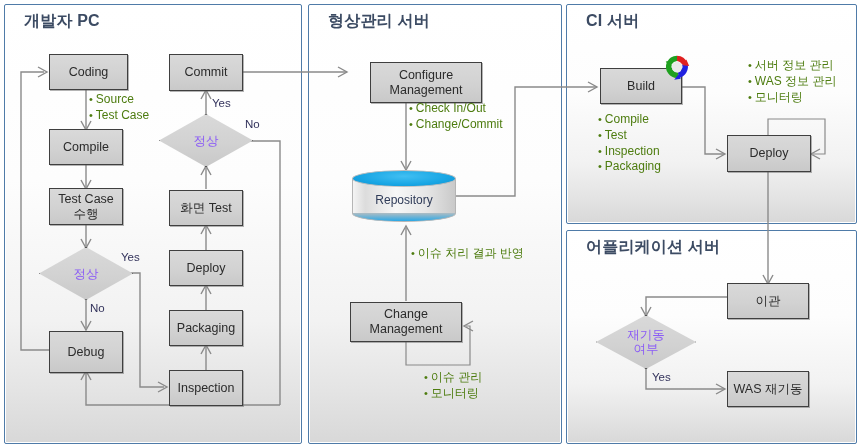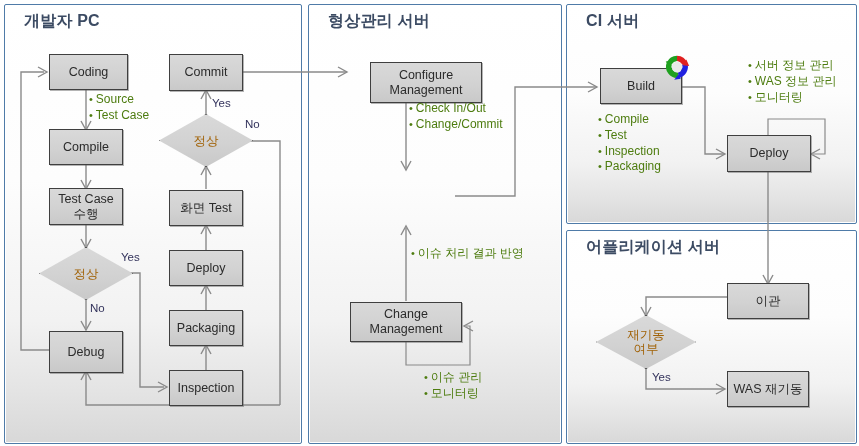--- a/index.html
+++ b/index.html
@@ -19,21 +19,21 @@
         color:#2b2b2b;font-size:12.5px;display:flex;align-items:center;justify-content:center;
         text-align:center;line-height:1.15;box-shadow:1px 1px 0 rgba(90,90,90,.45);}
   .node.two-line{line-height:1.2;}
 
   .diamond{position:absolute;}
   .diamond > .dshape{position:absolute;inset:0;
         background:linear-gradient(to bottom,#d9d9d9 0%,#d2d2d2 55%,#c9c9c9 100%);
         border:1px solid #3f3f3f;
         clip-path:polygon(50% 0,100% 50%,50% 100%,0 50%);}
   .diamond > .dlabel{position:absolute;inset:0;display:flex;align-items:center;
-        justify-content:center;text-align:center;font-size:12.5px;color:#a16207;line-height:1.12;}
+        justify-content:center;text-align:center;font-size:12.5px;color:#8b5cf6;line-height:1.12;}
 
   
   .cylinder{position:absolute;}
   .cyl-body{position:absolute;left:0;right:0;top:8px;bottom:9px;
         background:linear-gradient(to right,#f4f4f4 0%,#dcdcdc 12%,#f7f7f7 42%,#e6e6e6 72%,#c9c9c9 100%);
         border-left:1px solid #b5b5b5;border-right:1px solid #b5b5b5;}
   .cyl-top{position:absolute;left:0;right:0;top:0;height:17px;border-radius:50%;
         background:radial-gradient(ellipse at 50% 35%,#41bff2 0%,#18a6e4 60%,#0e8fd0 100%);
         border:1px solid #bdbdbd;box-sizing:border-box;}
   .cyl-bottom{position:absolute;left:0;right:0;bottom:0;height:17px;border-radius:50%;
@@ -205,20 +205,26 @@
   <div class="node two-line" style="left:350px;top:62px;width:112px;height:41px;flex-direction:column;margin-left:20px;">
     <span>Configure</span>
     <span>Management</span>
   </div>
 
   <div class="note" style="left:409px;top:101px;">
     <div>Check In/Out</div>
     <div>Change/Commit</div>
   </div>
 
+  <div class="cylinder" style="left:352px;top:170px;width:104px;height:52px;">
+    <div class="cyl-bottom"></div>
+    <div class="cyl-body"></div>
+    <div class="cyl-top"></div>
+    <div class="cyl-label">Repository</div>
+  </div>
 
   <div class="note" style="left:411px;top:246px;">
     <div>이슈 처리 결과 반영</div>
   </div>
 
   <div class="node two-line" style="left:350px;top:302px;width:112px;height:40px;flex-direction:column;">
     <span>Change</span>
     <span>Management</span>
   </div>
 

